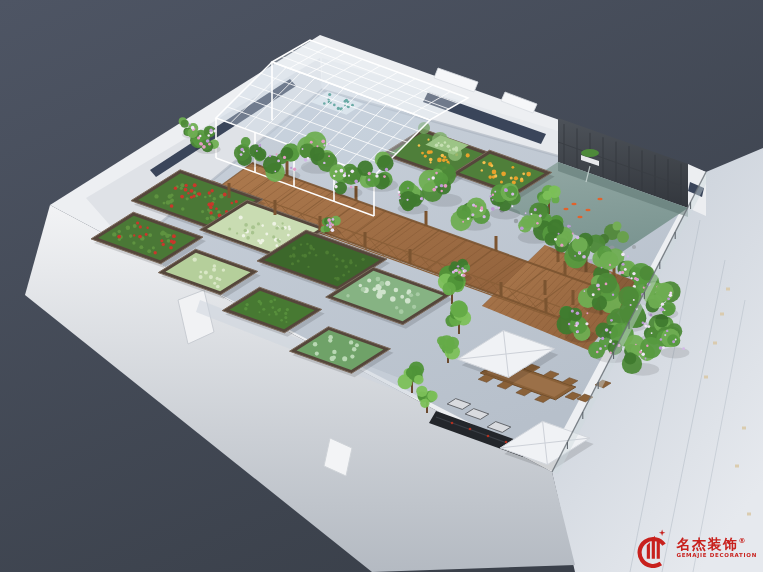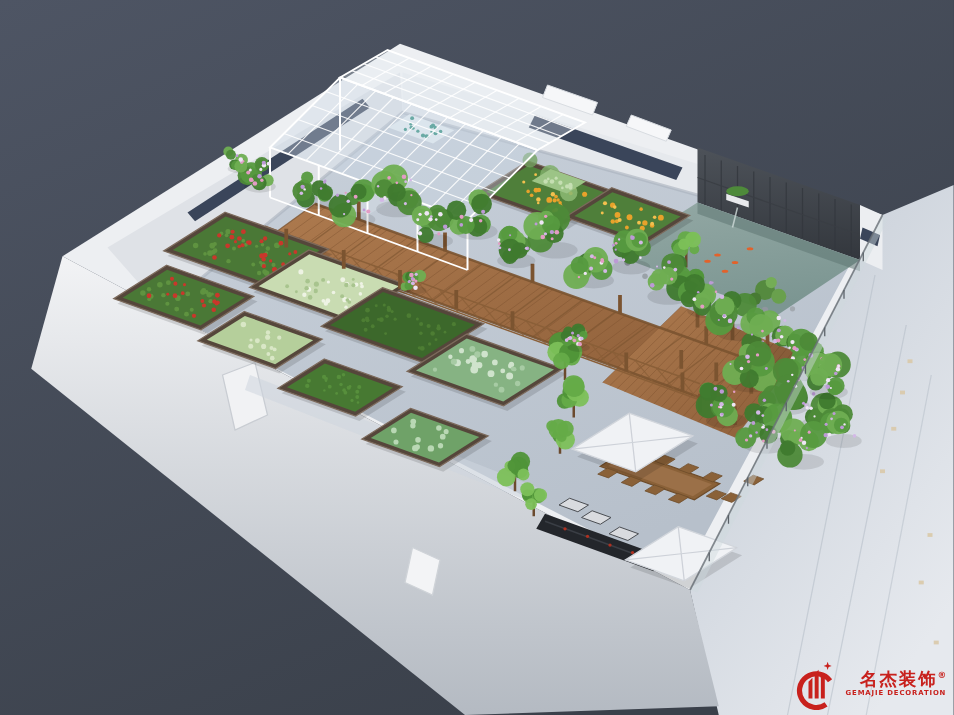--- a/index.html
+++ b/index.html
@@ -1,21 +1,21 @@
 <!DOCTYPE html>
 <html><head>
 <meta charset="utf-8">
 <style>
   html,body{margin:0;padding:0;background:#3e4450;}
   .stage{position:relative;width:763px;height:572px;overflow:hidden;
          font-family:"DejaVu Sans","Liberation Sans",sans-serif;}
   .stage svg.scene{position:absolute;inset:0;display:block;}
   .watermark{position:absolute;right:6px;bottom:4px;display:flex;align-items:center;gap:4px;z-index:5;}
   .wm-logo{width:36px;height:40px;flex:0 0 auto;}
-  .wm-text{display:flex;flex-direction:column;line-height:1;align-items:flex-end;}
+  .wm-text{display:flex;flex-direction:column;line-height:1;}
   .wm-cn{color:#c8211d;font-weight:bold;font-size:14px;letter-spacing:1.5px;white-space:nowrap;}
   .wm-cn sup{font-size:7px;letter-spacing:0;vertical-align:super;}
   .wm-en{color:#c8211d;font-size:5.5px;font-weight:bold;letter-spacing:0.7px;margin-top:2px;white-space:nowrap;}
 </style>
 </head>
 <body>
 
 <div class="stage">
 <svg class="scene" viewBox="0 0 763 572">
   <defs>

